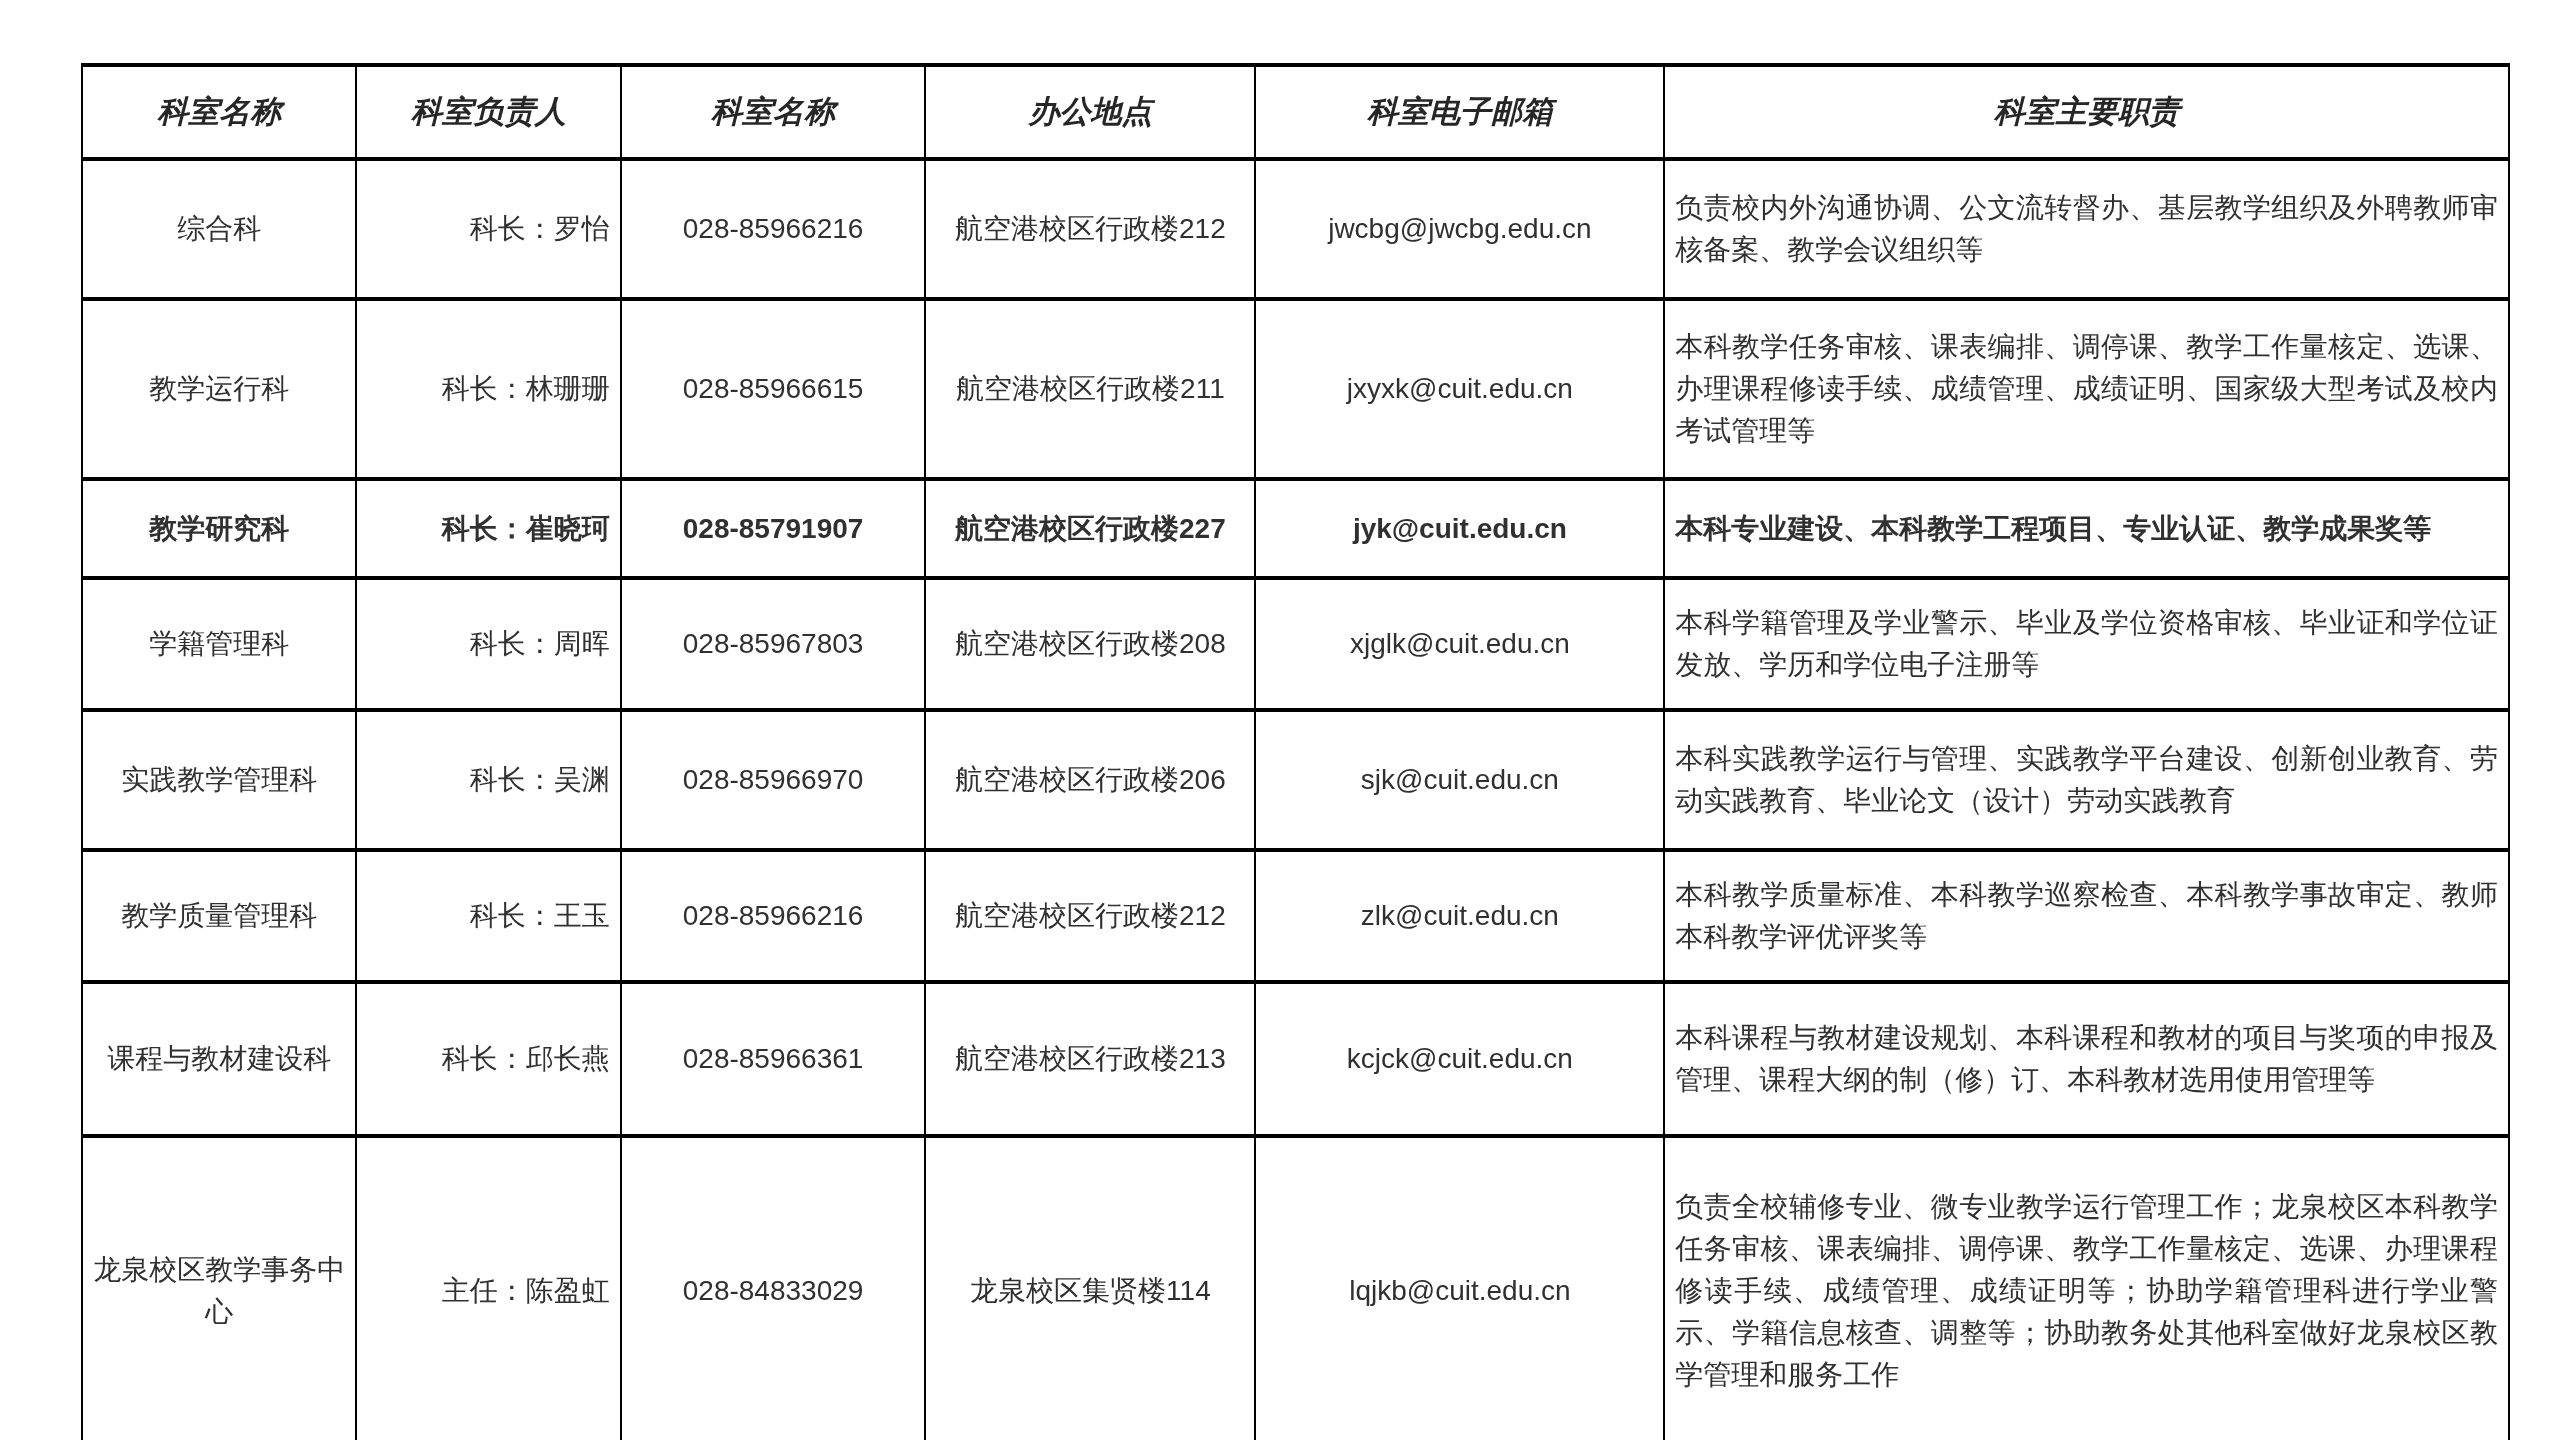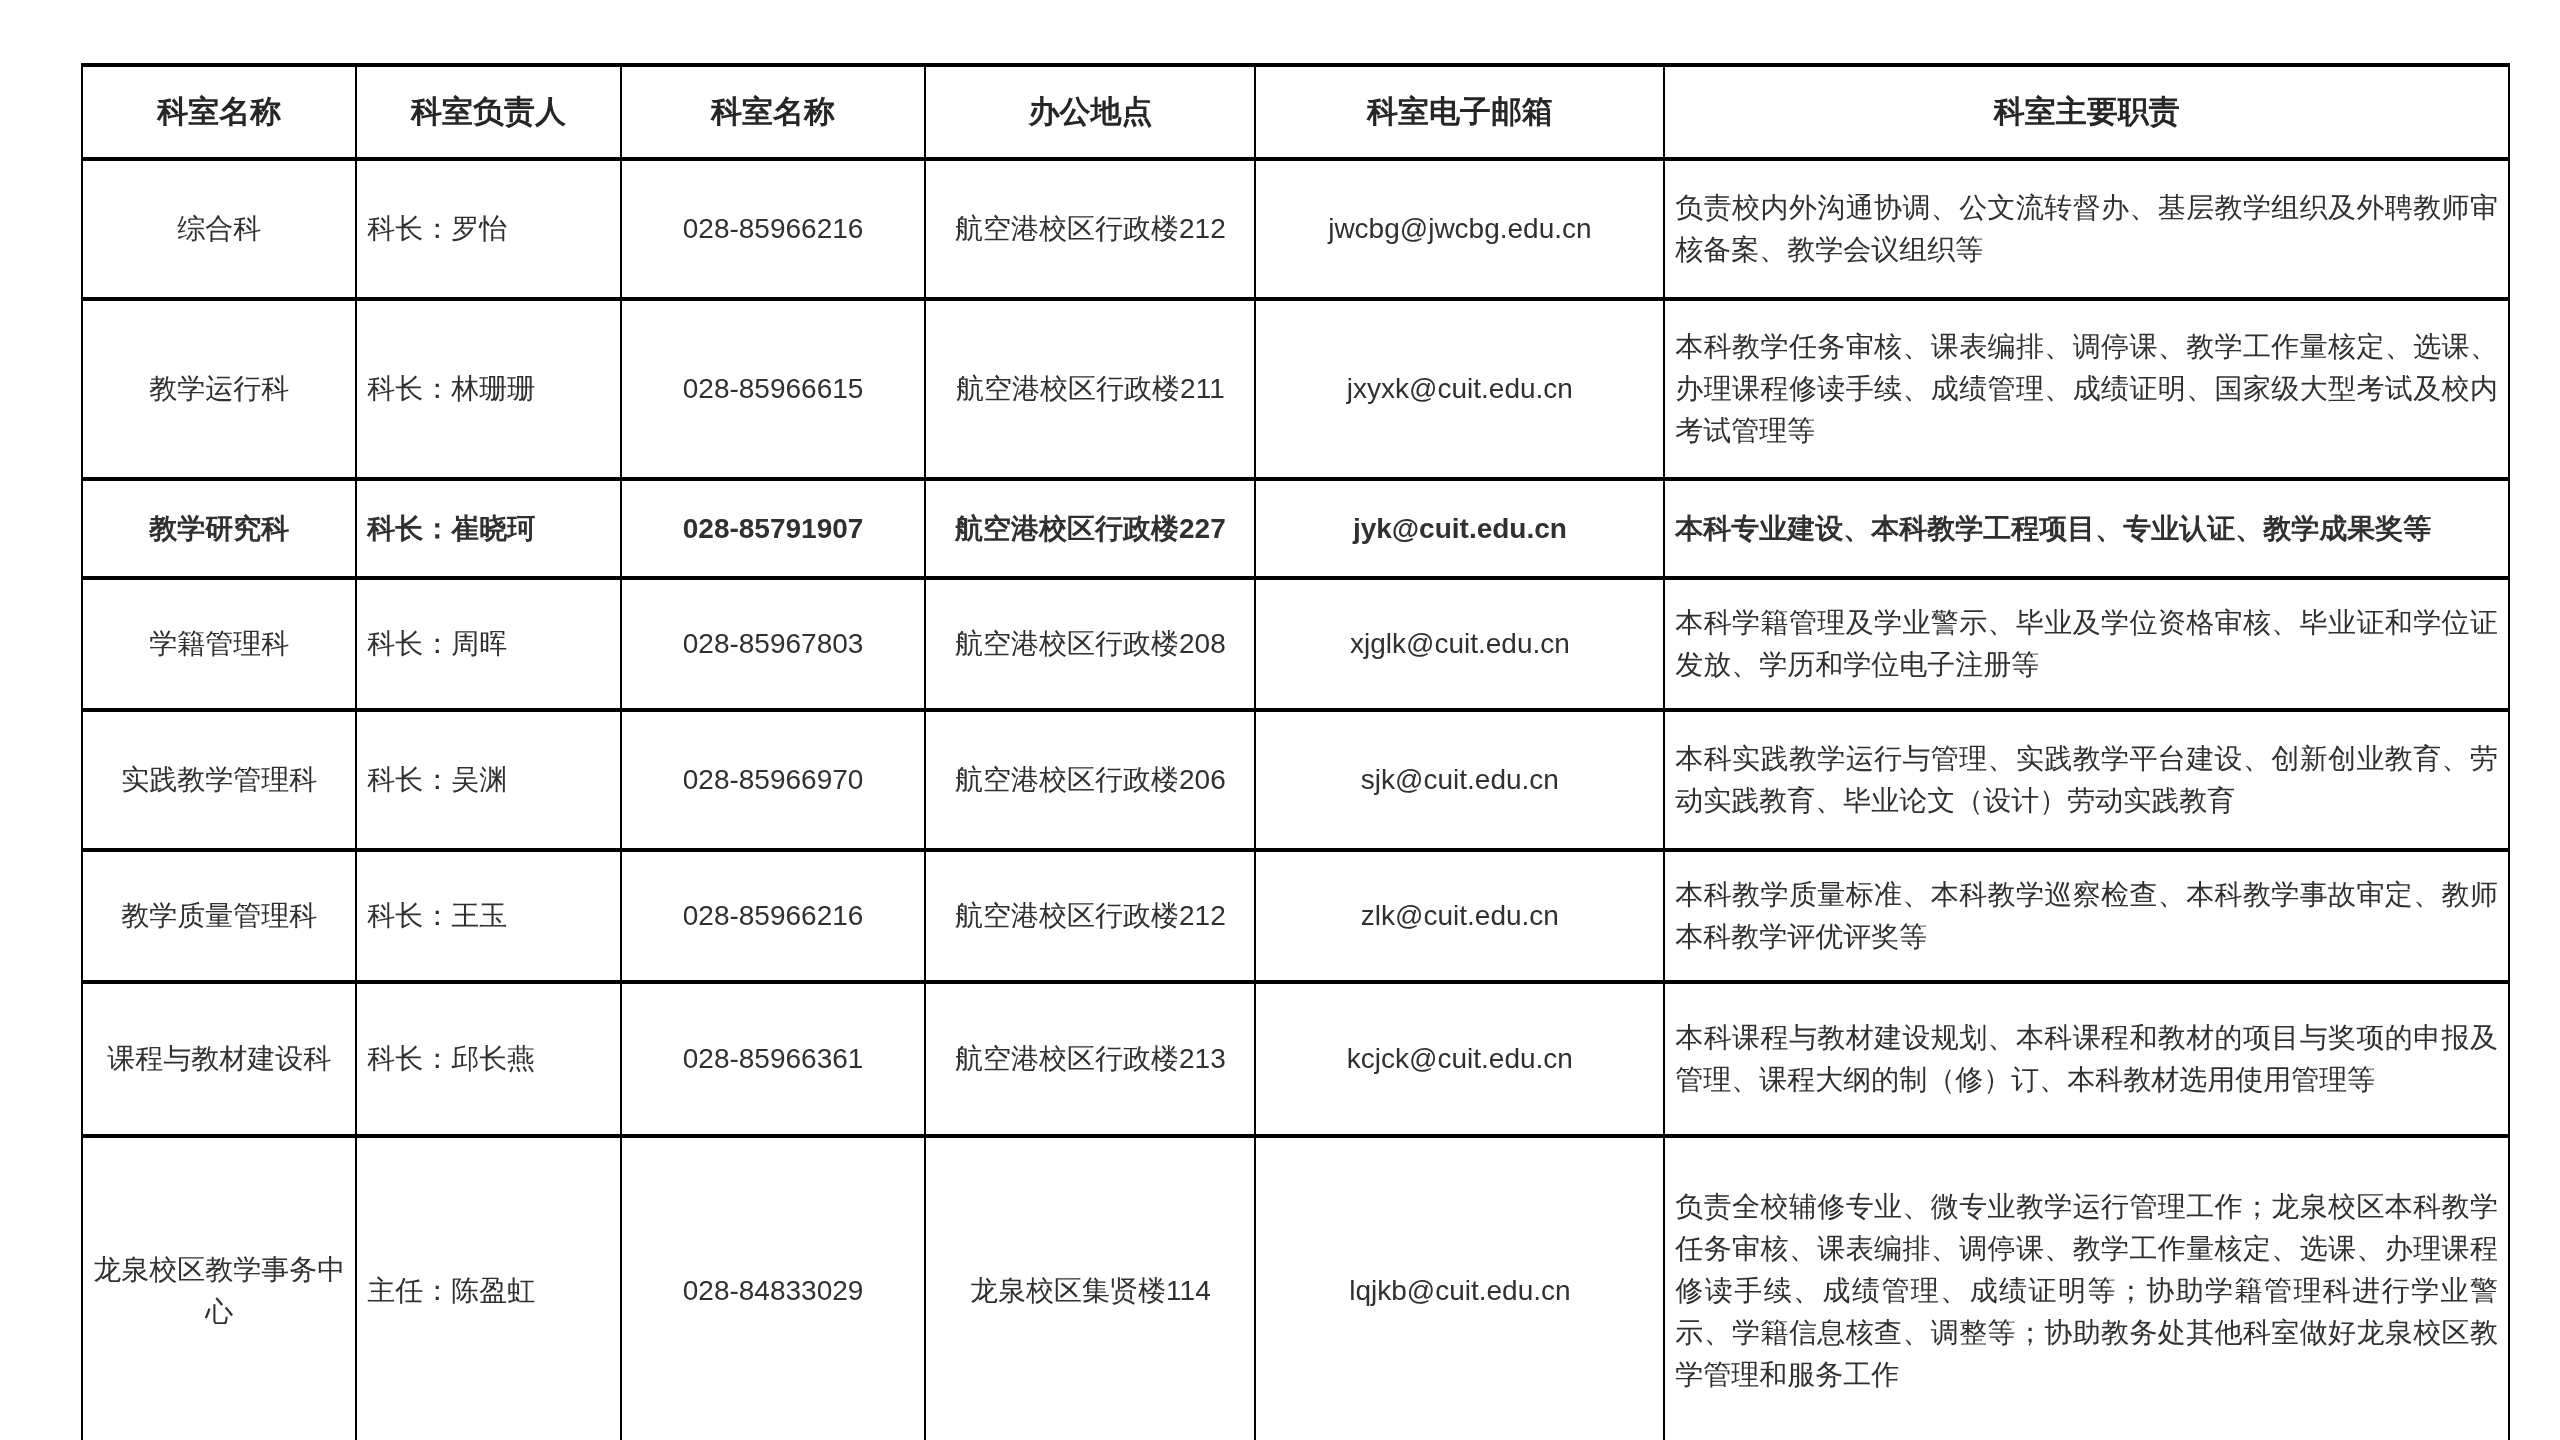--- a/index.html
+++ b/index.html
@@ -37,23 +37,24 @@
     padding: 6px 10px;
     word-break: break-word;
     overflow: hidden;
   }
   table.dept-table th {
     color: #262626;
     font-weight: bold;
     font-size: 31px;
     text-align: center;
     height: 78px;
+    font-style: italic;
   }
   td.c-center { text-align: center; }
-  td.c-left   { text-align: left; }
+  td.c-left   { text-align: right; }
   td.c-duties {
     text-align: justify;
     text-justify: inter-ideograph;
     font-size: 27px;
     line-height: 42px;
     padding: 8px 12px;
   }
   tr.r1 td { height: 124px; }
   tr.r2 td { height: 164px; margin-left: 46px; }
   tr.r3 td { height: 83px; font-weight: bold;  }

